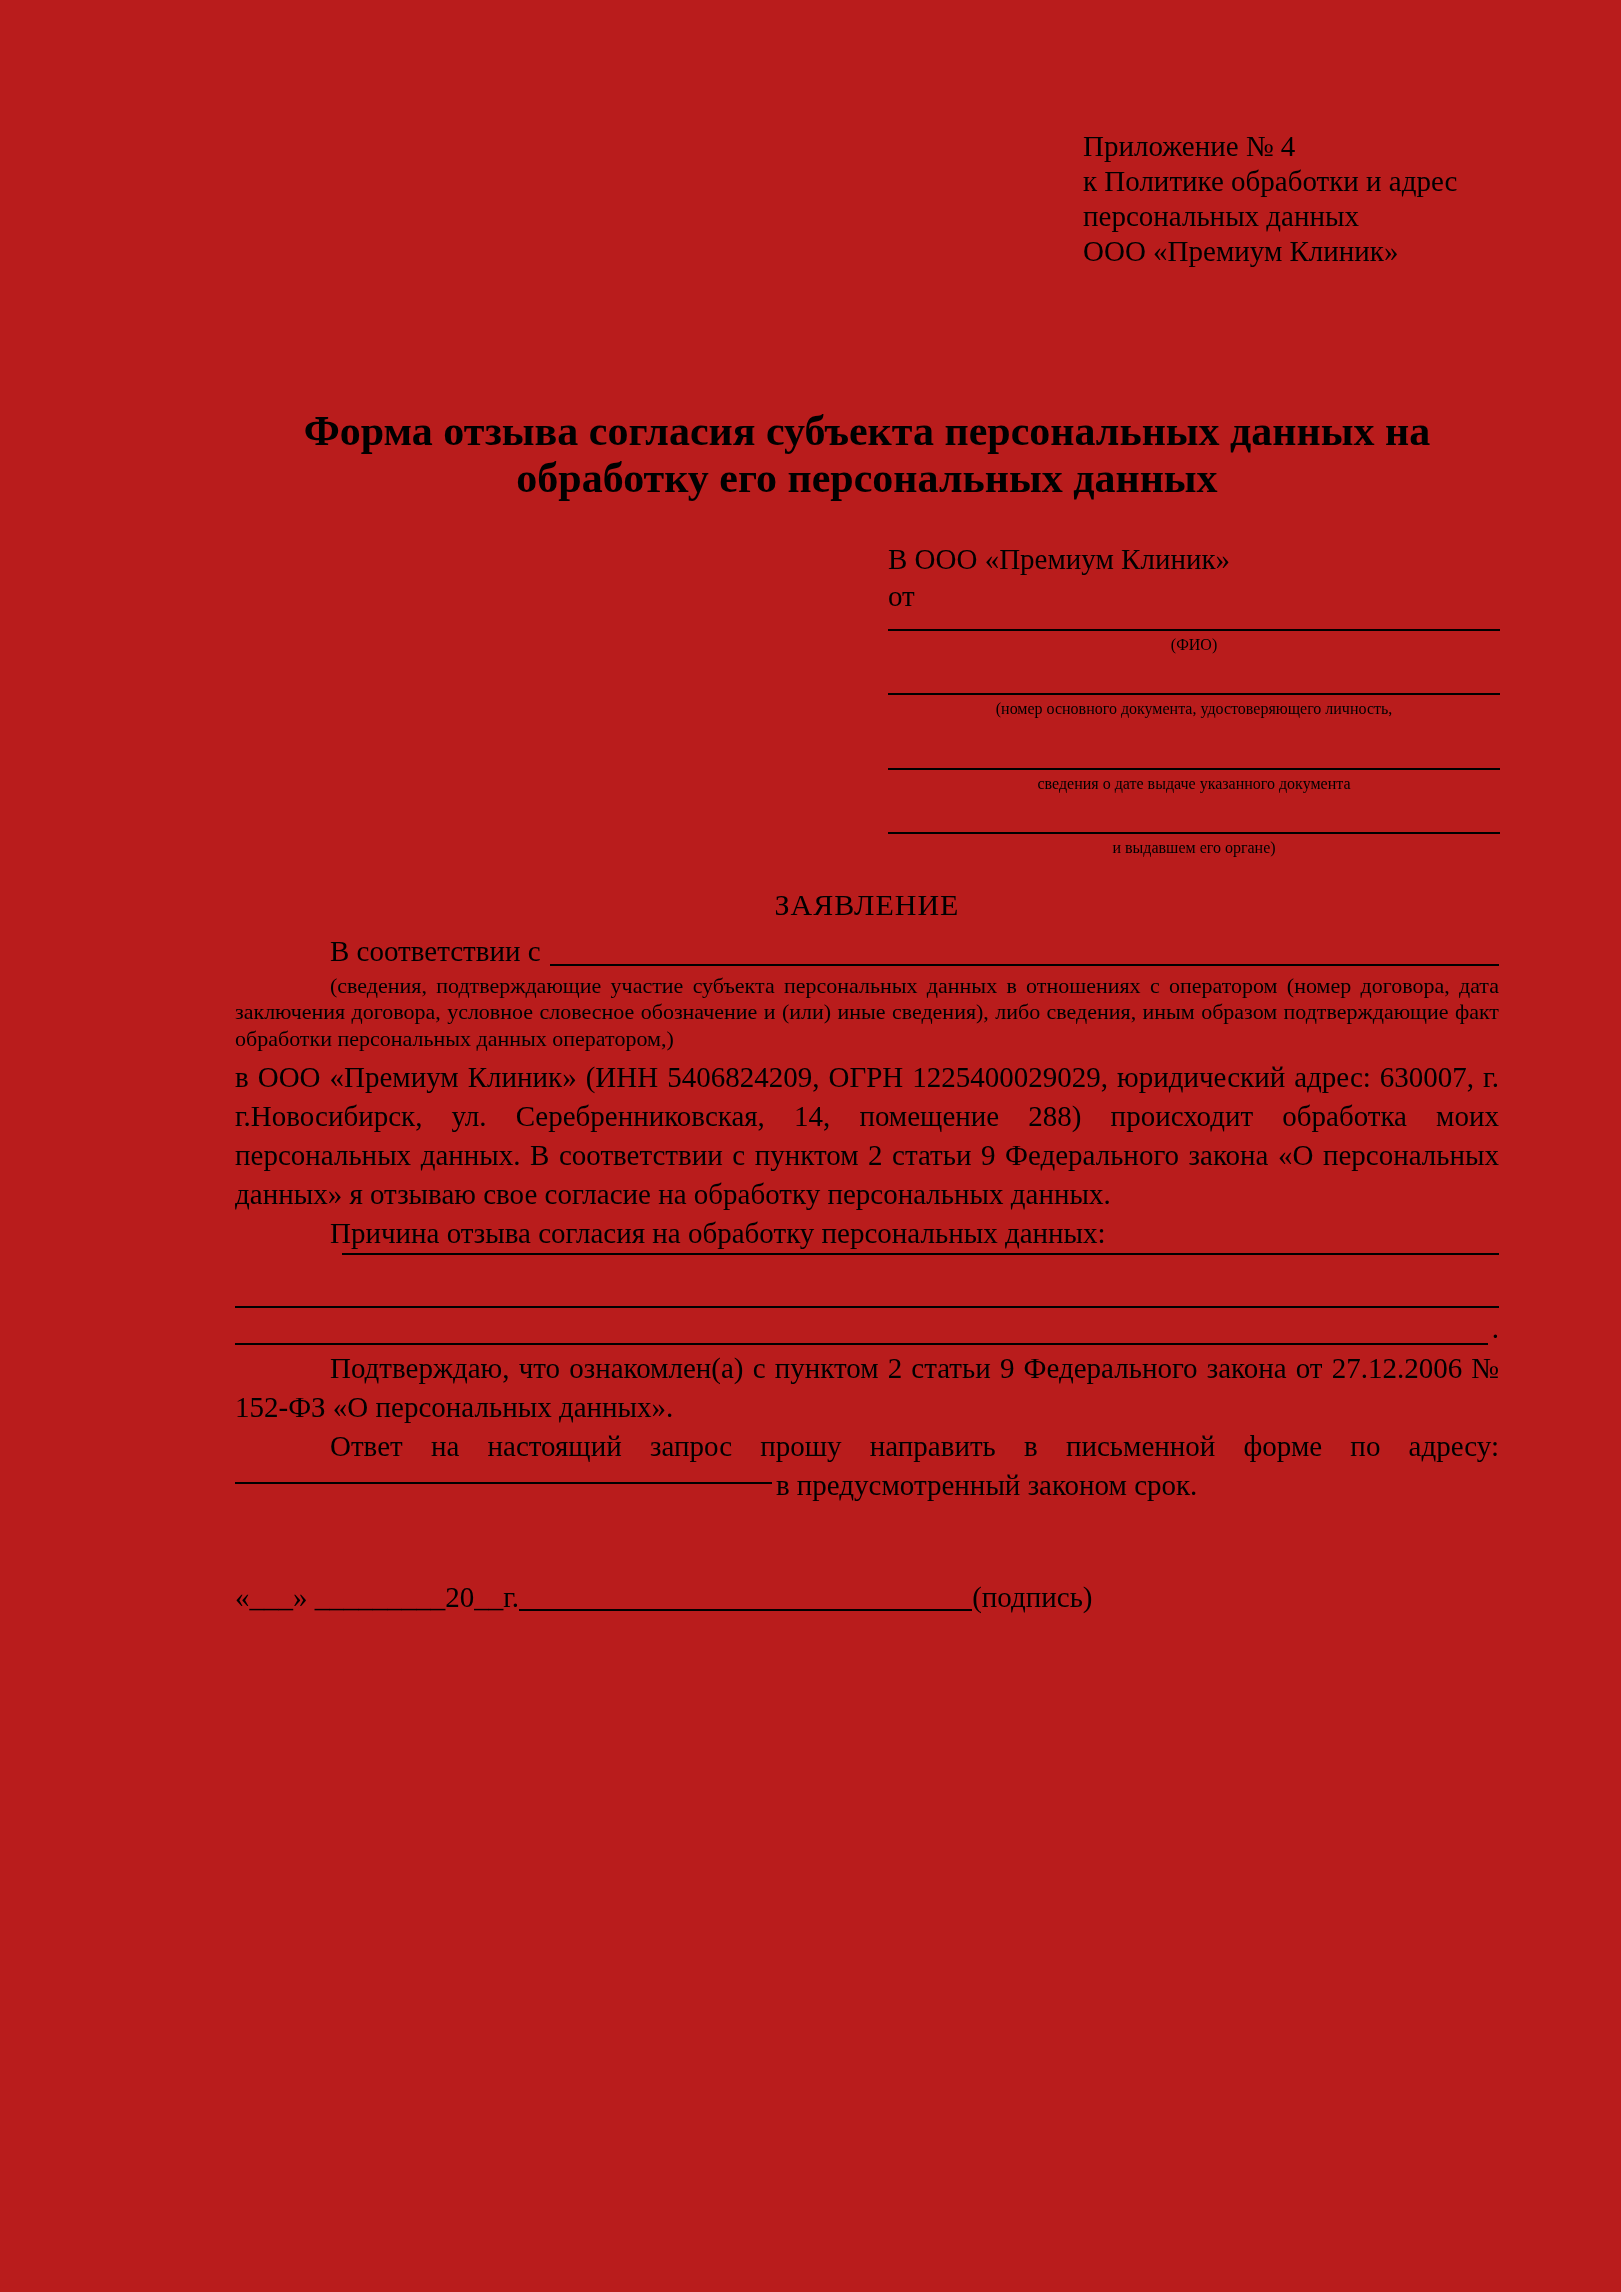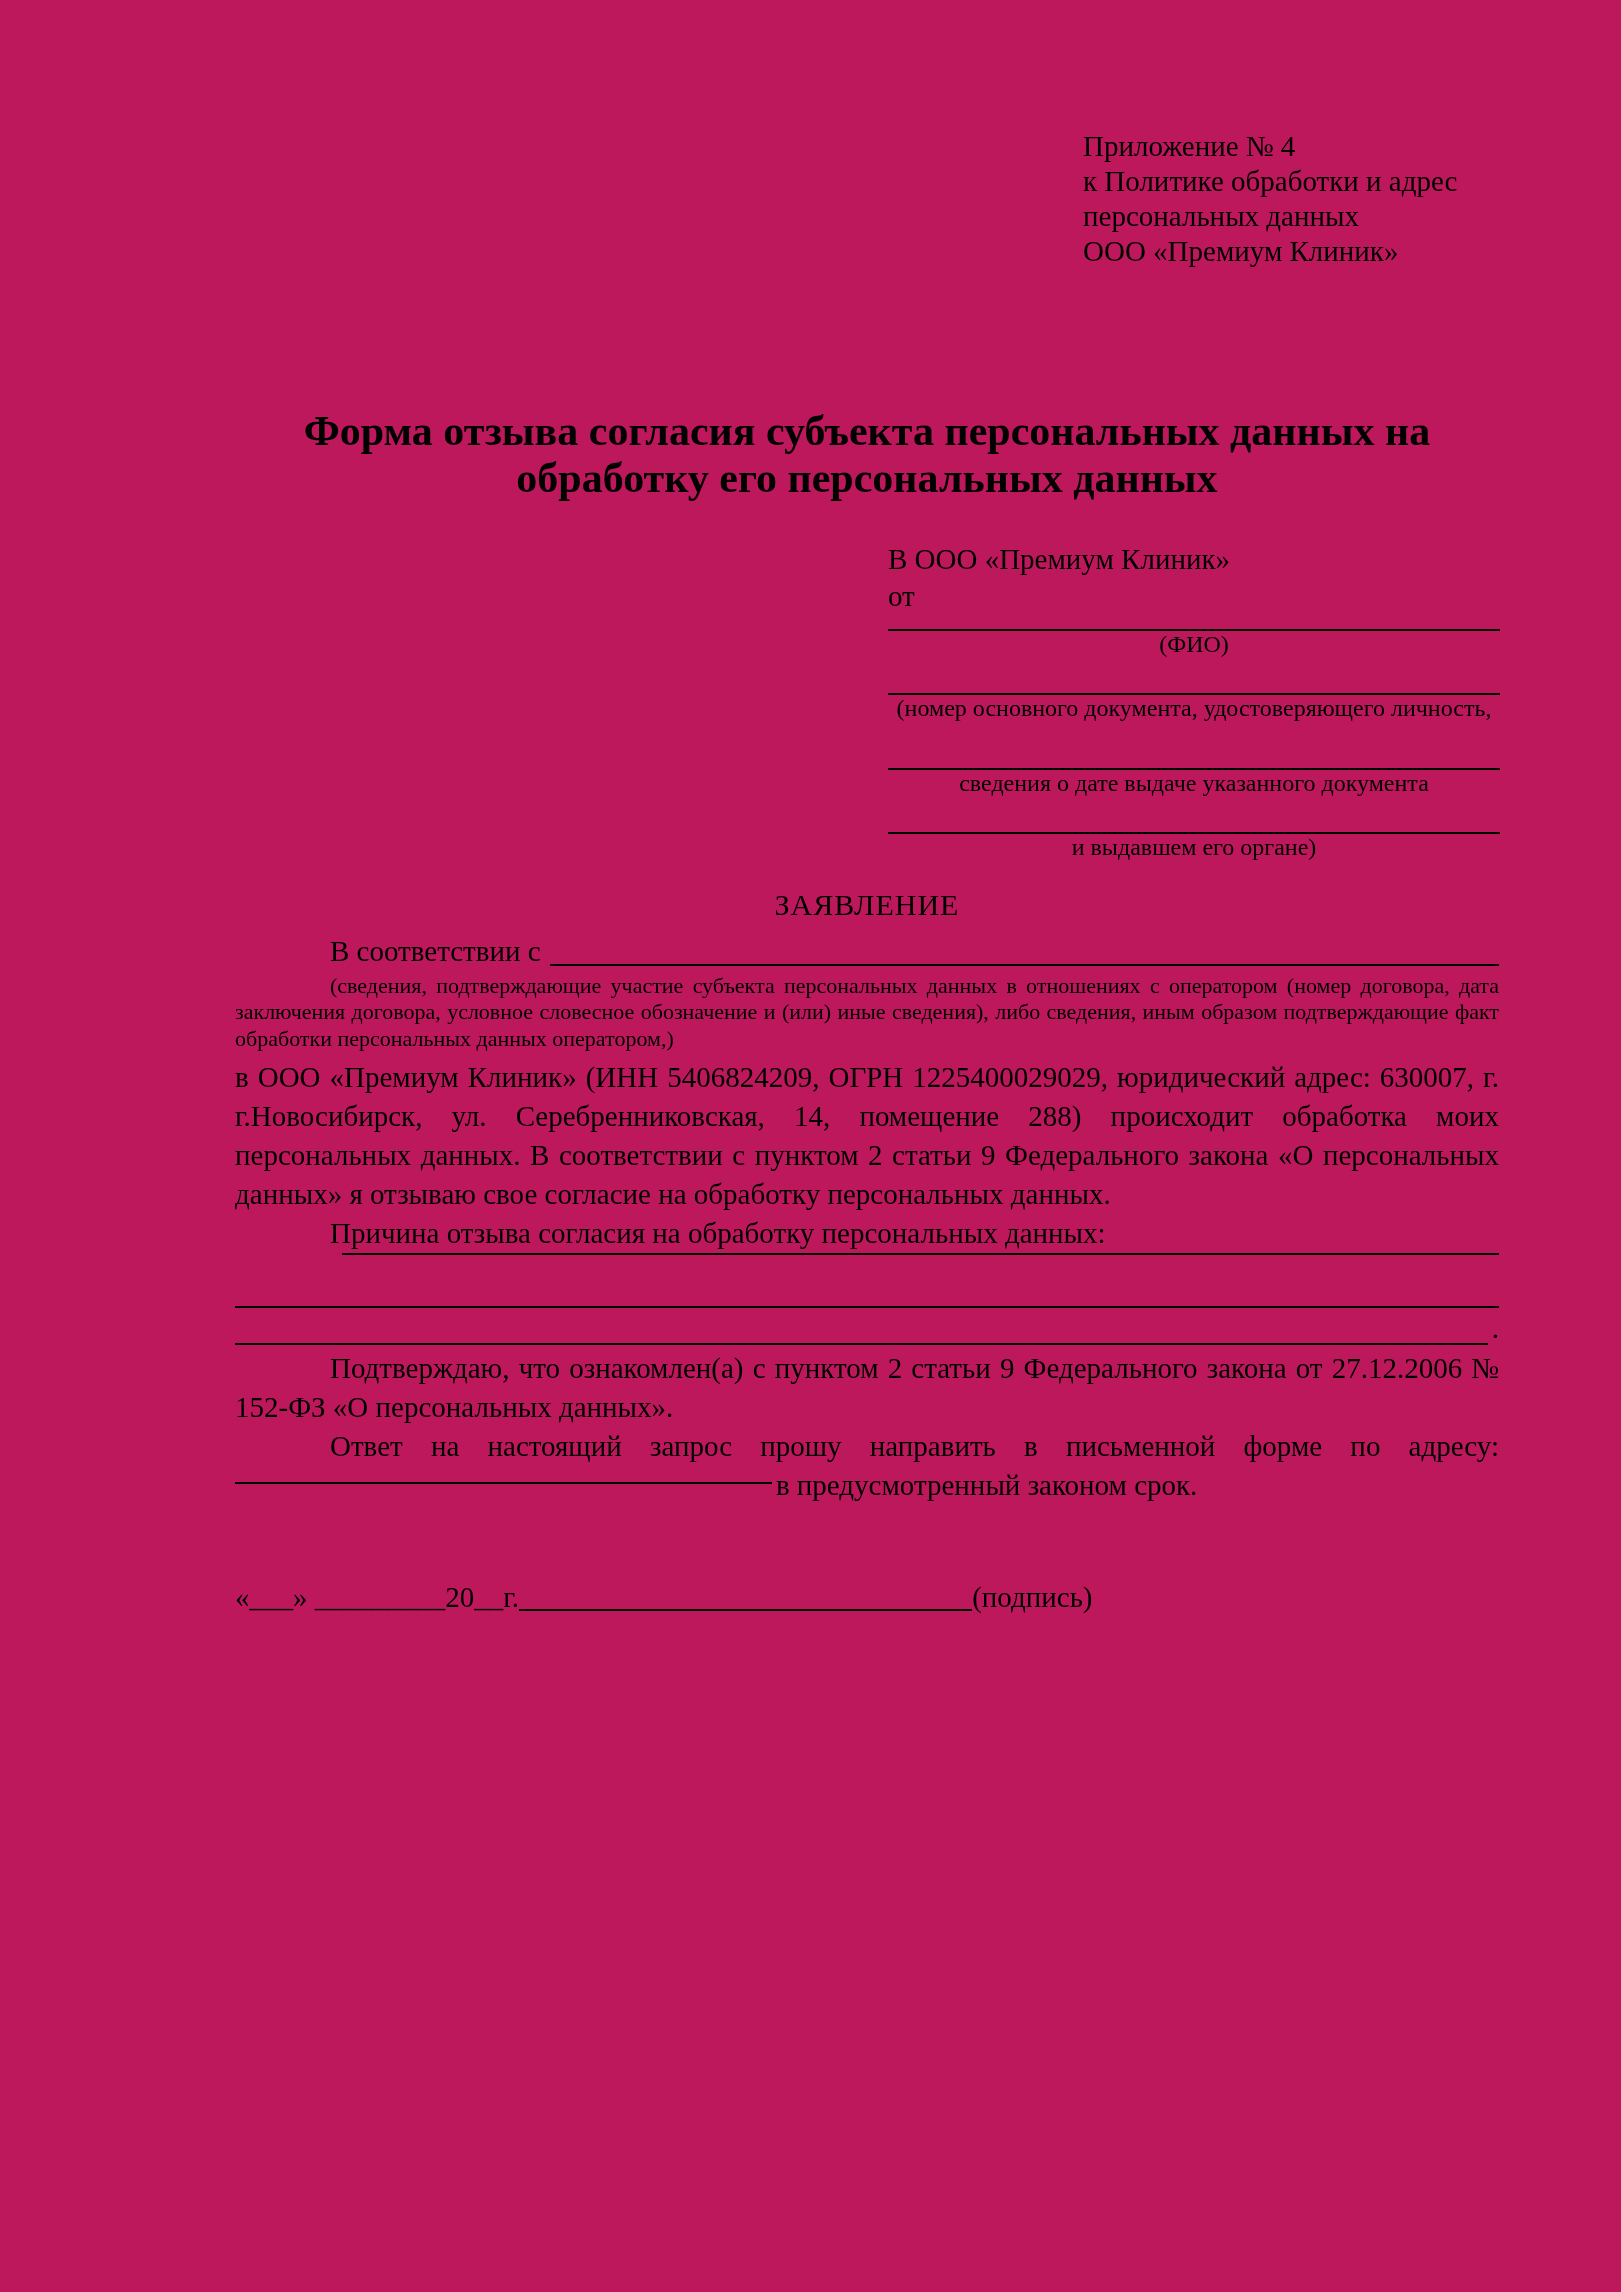--- a/index.html
+++ b/index.html
@@ -1,20 +1,20 @@
 <!DOCTYPE html>
 <html><head>
 <meta charset="utf-8">
 <style>
   html,body { margin:0; padding:0; background:#ffffff; }
   .page {
     position: relative;
     width: 1621px;
     height: 2293px;
-    background: #be185d;
+    background: #b91c1c;
     box-sizing: border-box;
     padding: 129px 122px 0 235px;
     font-family: "Liberation Serif", "DejaVu Serif", serif;
     font-size: 29px;
     line-height: 39px;
     color: #000000;
     overflow: hidden;
   }
   
   .appendix { margin-left: 848px; font-size: 29px; line-height: 35px; }
@@ -27,21 +27,21 @@
     font-size: 42px;
     line-height: 47px;
   }
 
   
   .addressee { margin-top: 39px; margin-left: 653px; width: 612px; line-height: 37px; }
   .addr-field .blank { border-bottom: 2.9px solid #000; }
   .addr-field .blank.h14 { height: 13.7px; }
   .addr-field .blank.h36 { height: 35px; }
   .addr-field .blank.h46 { height: 45px; }
-  .addr-field .flabel { text-align: center; font-size: 24px; line-height: 27.4px; }
+  .addr-field .flabel { text-align: center; font-size: 16px; line-height: 27.4px; }
 
   .statement-heading { margin-top: 23.5px; text-align: center; font-size: 30px; letter-spacing: 1px; }
 
   .intro-row { display: flex; margin-top: 7.8px; padding-left: 95px; }
   .fill { border-bottom: 2.9px solid #000; }
   .intro-row .fill { flex: 1; margin-left: 9.8px; margin-bottom: 4.9px; }
 
   .footnote { font-size: 22px; line-height: 26.5px; text-align: justify; text-indent: 95px; margin-top: 2px; }
 
   .body-par { text-align: justify; margin-top: 5.9px; }

